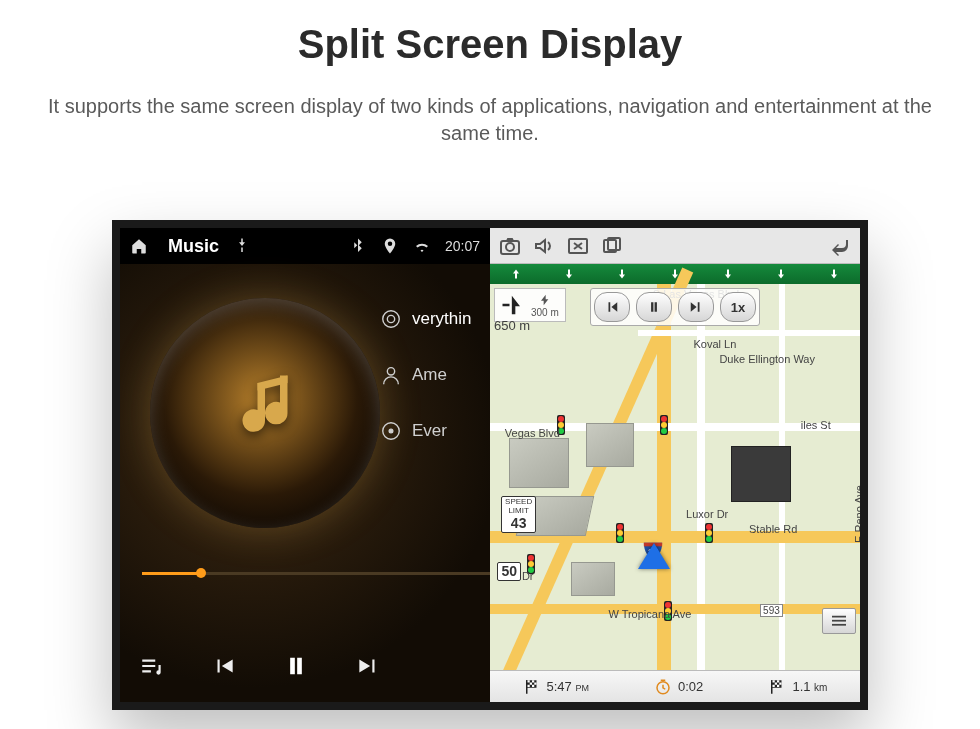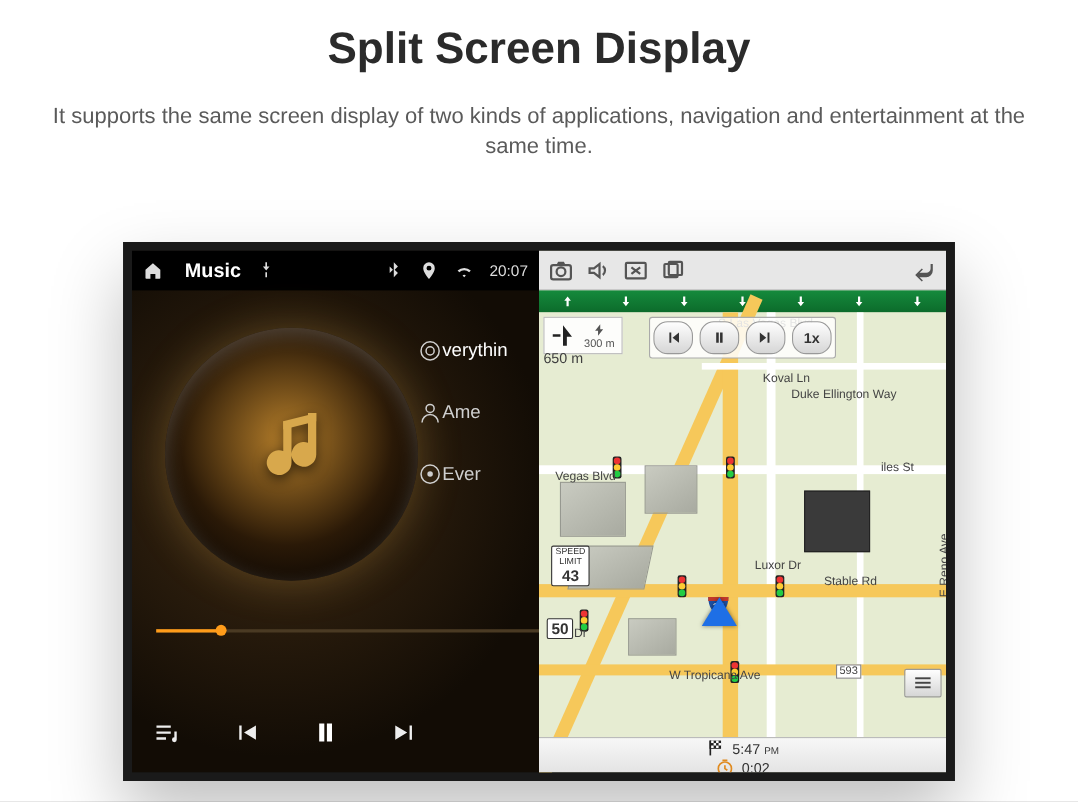--- a/index.html
+++ b/index.html
@@ -78,21 +78,21 @@
     position: absolute;
     top: 80px;
     right: 0;
     width: 110px;
     display: flex;
     flex-direction: column;
     gap: 34px;
     font-size: 17px;
     color: #cfcfcf;
   }
-  .tracklist .row { display: flex; align-items: center; }
+  .tracklist .row { display: flex; align-items: center; gap: 10px; }
   .tracklist .row .i { width: 22px; height: 22px; display: inline-flex; }
   .tracklist .row .i svg { stroke: #cfcfcf; fill: none; stroke-width: 1.5; }
   .tracklist .row.active { color: #fff; }
 
   .progress {
     position: absolute;
     top: 344px;
     left: 22px;
     right: 0;
     font-size: 13px;
@@ -270,21 +270,21 @@
     display:flex; align-items:center; justify-content:center;
     font-size:13px; font-weight:600; color:#333;
   }
   .simbar .b svg { fill:#333; }
 
   .nav-bottom {
     position:absolute; left:0; right:0; bottom:0; height:32px;
     background: linear-gradient(#f7f7f7,#e4e4e4);
     border-top:1px solid #bbb;
     display:flex; align-items:center; justify-content:space-around;
-    font-size:13px; color:#333;flex-direction:column;
+    font-size:13px; color:#333;
   }
   .nav-bottom .cell { display:flex; align-items:center; gap:6px; }
   .nav-bottom .cell svg, .nav-bottom .cell .flag { width:18px; height:18px; }
   .menu-btn {
     position:absolute; right:4px; bottom:36px;
     width:34px; height:26px;
     background: linear-gradient(#fefefe,#d6d6d6);
     border:1px solid #999; border-radius:2px;
     display:flex; align-items:center; justify-content:center;
   }

